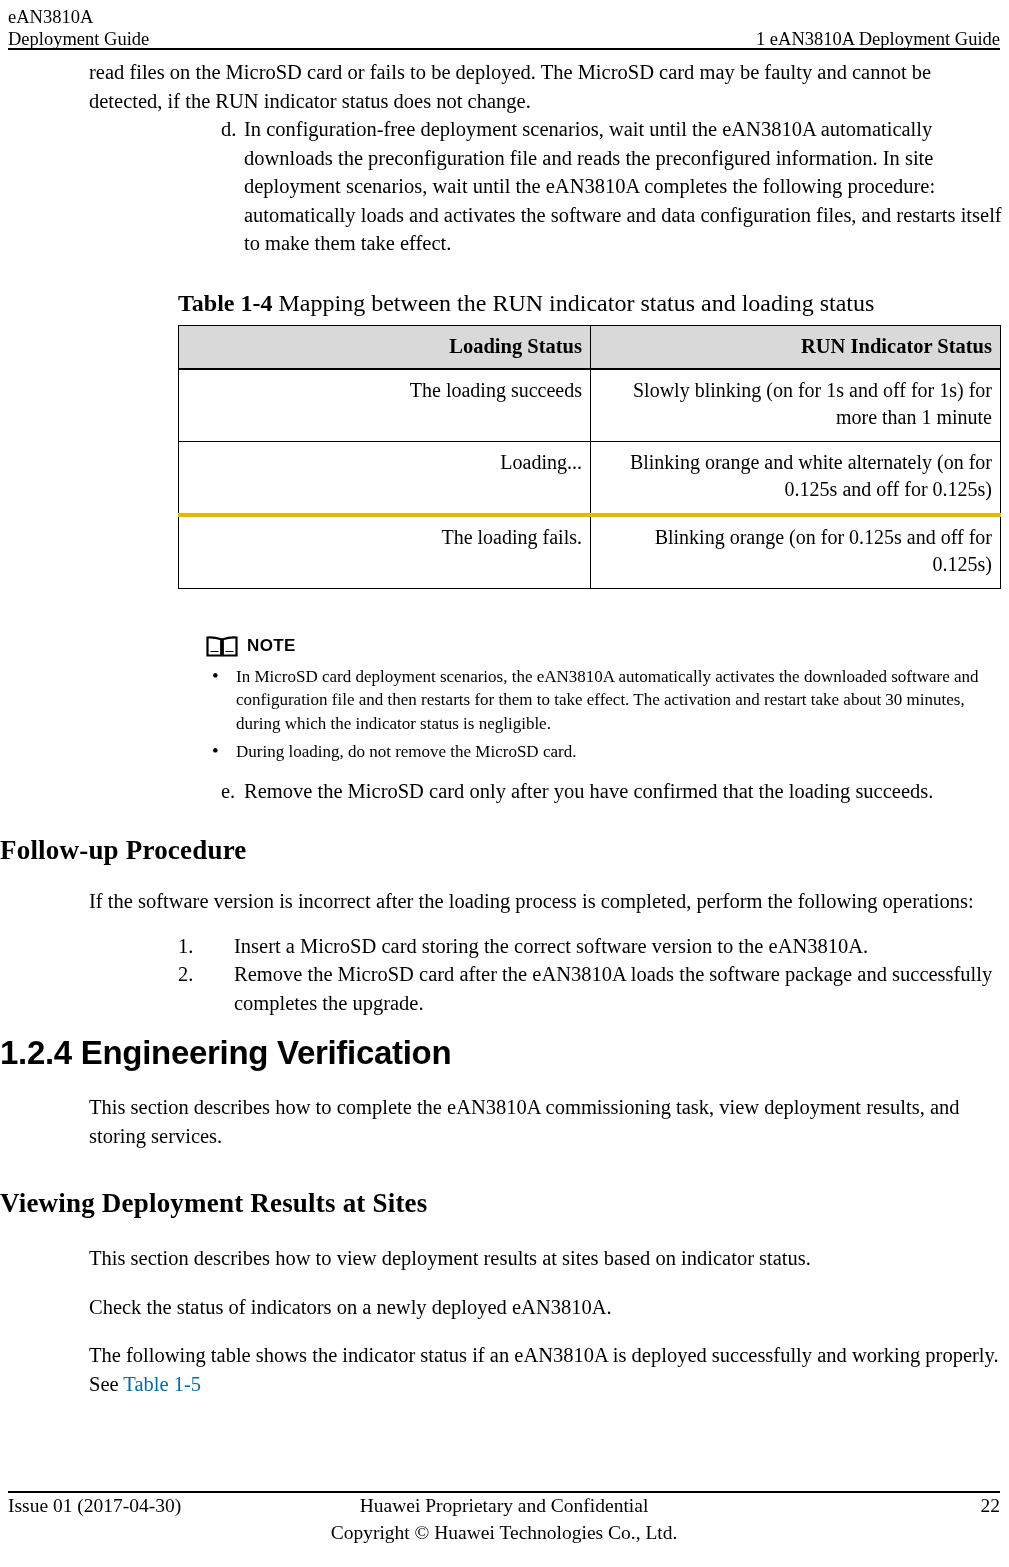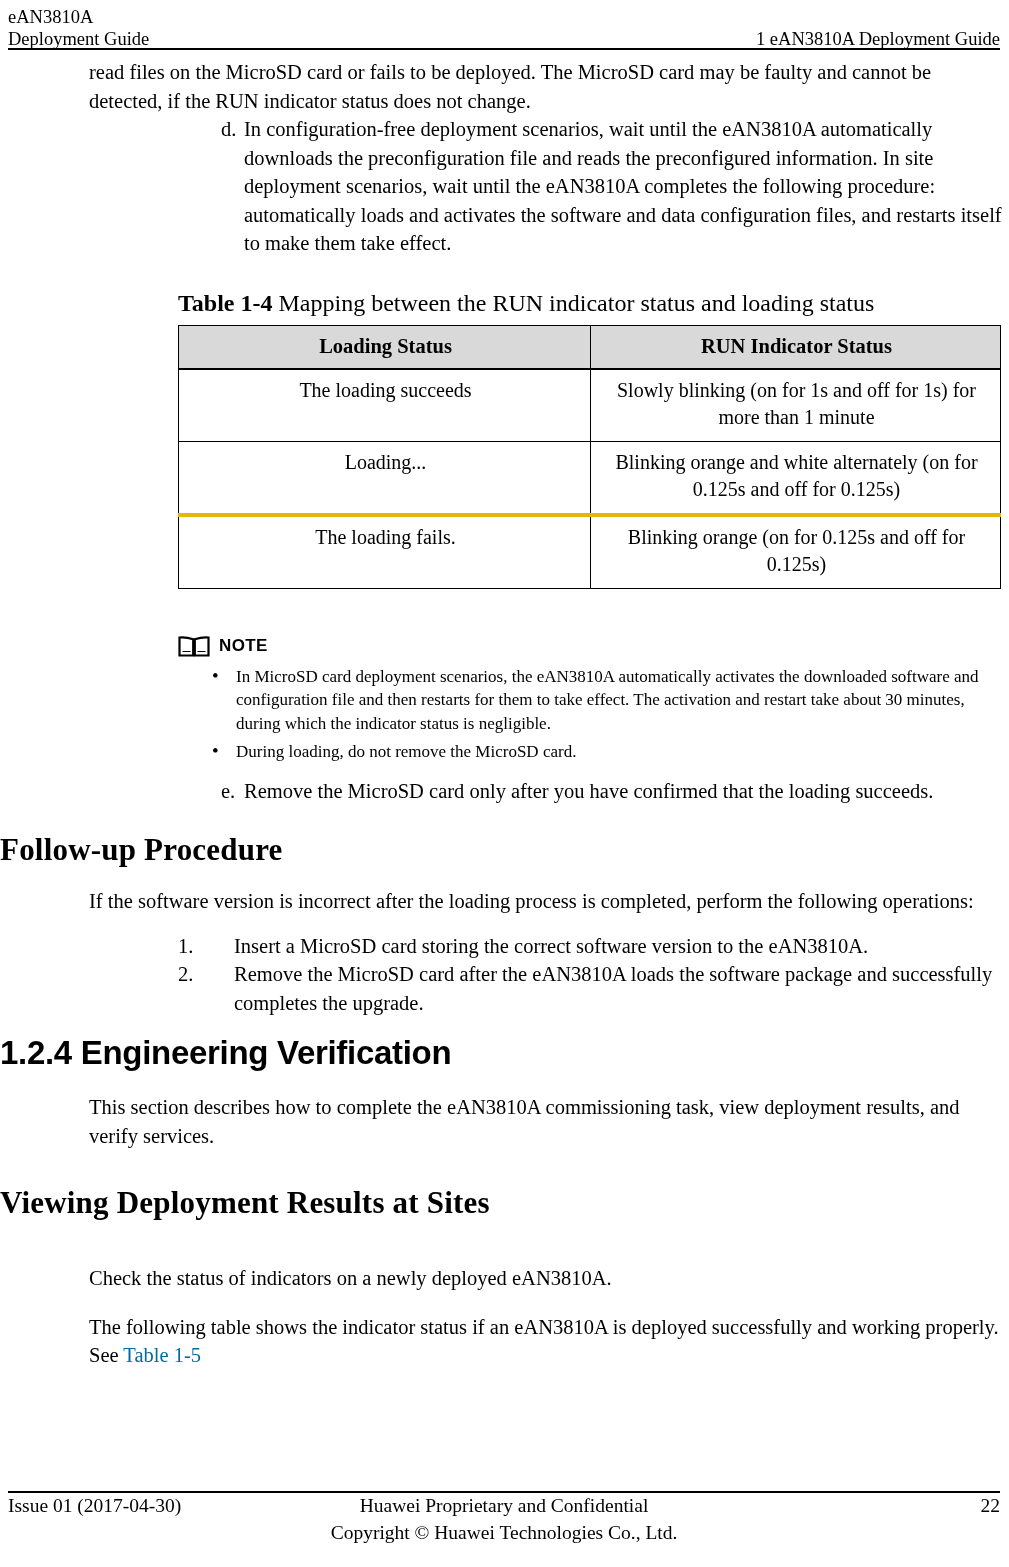--- a/index.html
+++ b/index.html
@@ -115,21 +115,21 @@
     width: 822px;
     table-layout: fixed;
     margin-top: 9px;
   }
   table.doc-table td, table.doc-table th {
     border: 1px solid #000;
     vertical-align: top;
     padding: 7px 8px 10px 10px;
     font-size: 20px;
     line-height: 27px;
-    text-align: center;
+    text-align: right;
     font-weight: normal;
   }
   table.doc-table th {
     background: #d9d9d9;
     font-weight: bold;
     font-size: 20.5px;
     border-bottom: 2px solid #000;
     padding-bottom: 8px;
     padding-top: 7px;
   }
@@ -143,20 +143,21 @@
   
   .note-block {
     margin-left: 178px;
     width: 824px;
   }
   .note-head {
     display: flex;
     align-items: center;
     gap: 7px;
     height: 26px;
+    margin-left: 28px;
   }
   .note-icon {
     width: 34px;
     height: 24px;
     display: block;
   }
   .note-label {
     font-family: "Liberation Sans", "DejaVu Sans", sans-serif;
     font-weight: bold;
     font-size: 17px;
@@ -180,21 +181,21 @@
     left: 34px;
     top: -1px;
     font-size: 19px;
   }
 
   
   h2.heading-lvl3 {
     margin: 0;
     font-family: "Liberation Serif", "DejaVu Serif", serif;
     font-weight: bold;
-    font-size: 31px;
+    font-size: 27px;
     line-height: 34px;
     letter-spacing: 0.2px;
   }
   h1.heading-lvl2 {
     margin: 0;
     font-family: "Liberation Sans", "DejaVu Sans", sans-serif;
     font-weight: bold;
     font-size: 33px;
     line-height: 40px;
     letter-spacing: -0.3px;
@@ -356,30 +357,31 @@
       </div>
     </div>
 
     <div class="sp-16"></div>
 
     <h1 class="heading-lvl2">1.2.4 Engineering Verification</h1>
 
     <div class="sp-20"></div>
 
     <div class="indent-block">
-      <p class="para">This section describes how to complete the eAN3810A commissioning task, view deployment results, and verify services.</p>
+      <p class="para">This section describes how to complete the eAN3810A commissioning task, view deployment results, and storing services.</p>
     </div>
 
     <div class="sp-36"></div>
 
     <h2 class="heading-lvl3">Viewing Deployment Results at Sites</h2>
 
     <div class="sp-24"></div>
 
     <div class="indent-block">
+      <p class="para">This section describes how to view deployment results at sites based on indicator status.</p>
       <div class="sp-20"></div>
       <p class="para">Check the status of indicators on a newly deployed eAN3810A.</p>
       <div class="sp-20"></div>
       <p class="para"><span>The following table shows the indicator status if an eAN3810A is deployed successfully and working properly. See </span><a class="xref" href="#">Table 1-5</a></p>
     </div>
 
   </div>
 
   <div class="page-footer">
     <div class="ftr-row">

